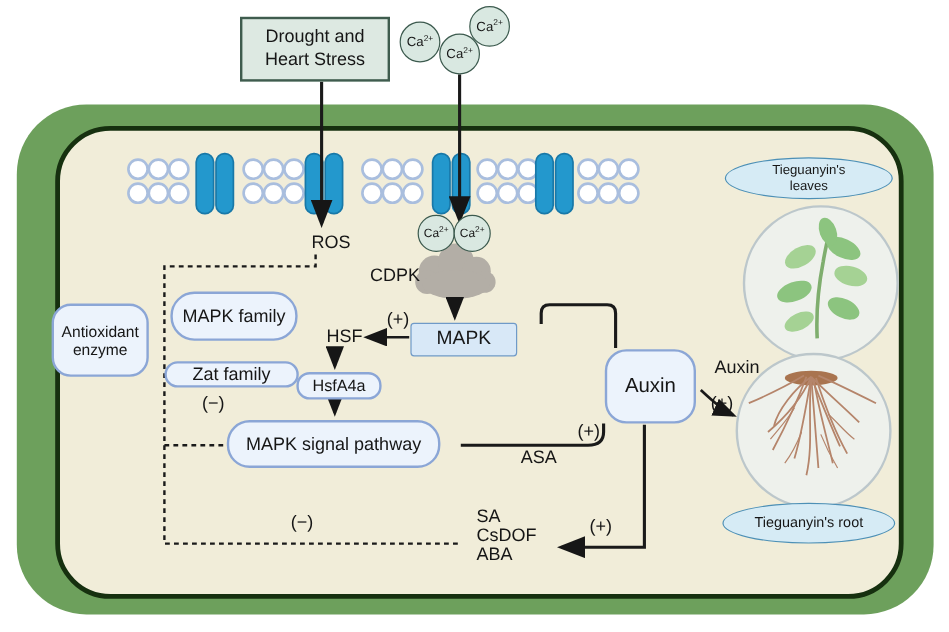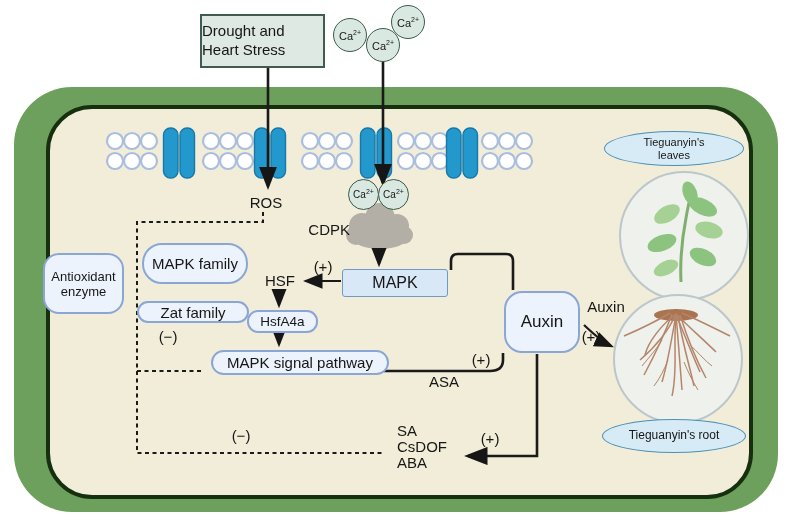--- a/index.html
+++ b/index.html
@@ -12,27 +12,27 @@
               border:4px solid var(--cell-outline);}
   .photo-circle{position:absolute;width:126px;height:126px;border-radius:50%;
                 background:var(--photo-fill);border:2px solid var(--photo-border);}
   svg.overlay{position:absolute;left:0;top:0;}
   .lipid{fill:#fff;stroke:var(--lipid-stroke);stroke-width:2.2;}
   .channel{fill:var(--channel-blue);stroke:var(--channel-edge);stroke-width:1.4;}
   .wire{stroke:var(--line-black);stroke-width:2.2;fill:none;}
   .wire-thick{stroke:var(--line-black);stroke-width:2.6;fill:none;}
   .dashed{stroke:var(--line-black);stroke-width:2;fill:none;stroke-dasharray:4 3.5;}
   .cloud{fill:var(--cloud-gray);}
-  .lbl{position:absolute;font-size:15px;line-height:1.05;text-align:center;white-space:nowrap;}
+  .lbl{position:absolute;font-size:15px;line-height:1.05;text-align:right;white-space:nowrap;}
   .node{position:absolute;display:flex;align-items:center;justify-content:center;
         background:var(--node-fill);border:2px solid var(--node-border);
         font-size:15px;text-align:center;box-sizing:border-box;}
   .stress-box{position:absolute;left:200px;top:14px;width:125px;height:54px;
               background:var(--stress-fill);border:2px solid var(--stress-border);
-              display:flex;flex-direction:column;align-items:flex-start;justify-content:center;
+              display:flex;flex-direction:column;align-items:center;justify-content:center;
               font-size:15px;line-height:1.25;box-sizing:border-box;}
   .ca{position:absolute;width:34px;height:34px;border-radius:50%;
       background:var(--ca-fill);border:1.6px solid var(--ca-border);
       display:flex;align-items:center;justify-content:center;
       font-size:11px;box-sizing:border-box;}
   .ca sup{font-size:7px;}
   .ca.small{width:31px;height:31px;font-size:10px;}
   .tie-ellipse{position:absolute;border-radius:50%;background:var(--ellipse-fill);
                border:1.8px solid var(--ellipse-border);display:flex;flex-direction:column;
                align-items:center;justify-content:center;font-size:11px;line-height:1.15;
@@ -189,29 +189,29 @@
   <div class="lbl" style="left:571px;top:329px;width:40px;">(+)</div>
   <div class="lbl" style="left:221px;top:428px;width:40px;">(−)</div>
   <div class="lbl" style="left:470px;top:431px;width:40px;">(+)</div>
 
   <div class="hormones">
     <div>SA</div>
     <div>CsDOF</div>
     <div>ABA</div>
   </div>
 
-  <div class="node" style="left:342px;top:269px;width:106px;height:28px;border-radius:3px;background:var(--mapk-fill);border:1.5px solid var(--mapk-border);font-size:16px;">MAPK</div>
+  <div class="node" style="left:342px;top:269px;width:89px;height:28px;border-radius:3px;background:var(--mapk-fill);border:1.5px solid var(--mapk-border);font-size:16px;">MAPK</div>
   <div class="node" style="left:247px;top:310px;width:71px;height:23px;border-radius:11px;font-size:13.5px;">HsfA4a</div>
   <div class="node" style="left:142px;top:243px;width:106px;height:41px;border-radius:20px;">MAPK family</div>
   <div class="node" style="left:137px;top:301px;width:112px;height:22px;border-radius:19px;">Zat family</div>
   <div class="node" style="left:43px;top:253px;width:81px;height:61px;border-radius:16px;font-size:13px;flex-direction:column;">
     <span>Antioxidant</span>
     <span>enzyme</span>
   </div>
-  <div class="node" style="left:211px;top:350px;width:178px;height:25px;border-radius:19px;">MAPK signal pathway</div>
+  <div class="node" style="left:189px;top:350px;width:178px;height:40px;border-radius:19px;">MAPK signal pathway</div>
   <div class="node" style="left:504px;top:291px;width:76px;height:62px;border-radius:18px;font-size:17px;">Auxin</div>
 
   <div class="tie-ellipse" style="left:604px;top:131px;width:140px;height:35px;">
     <span>Tieguanyin's</span>
     <span>leaves</span>
   </div>
   <div class="tie-ellipse" style="left:602px;top:419px;width:144px;height:34px;font-size:12px;">
     <span>Tieguanyin's root</span>
   </div>
 

